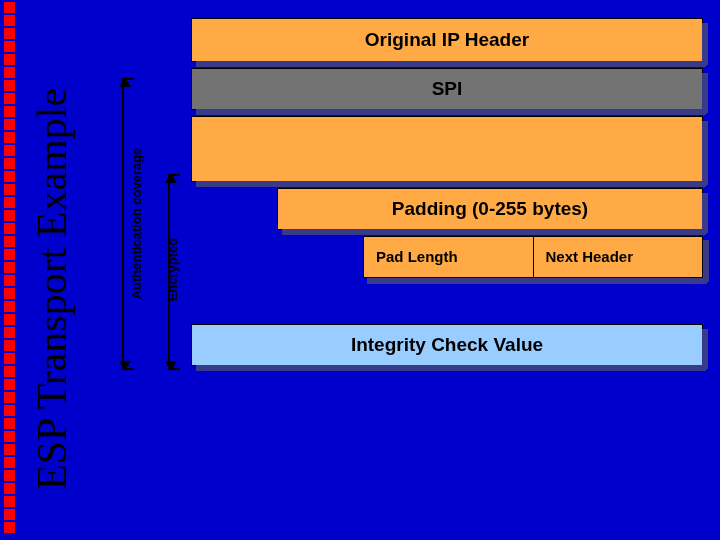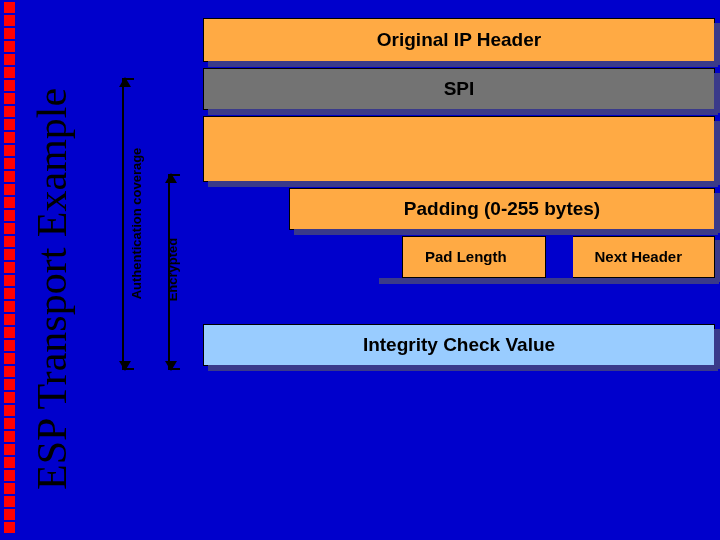--- a/index.html
+++ b/index.html
@@ -30,21 +30,21 @@
     top: 490px;
     transform: rotate(-90deg);
     transform-origin: left top;
     font-size: 42px;
     color: #000;
     white-space: nowrap;
     letter-spacing: 0px;
   }
   .diagram {
     position: absolute;
-    left: 203px;
+    left: 191px;
     top: 18px;
     width: 512px;
   }
   .block {
     position: relative;
     border: 1px solid #000;
     font-family: Arial, sans-serif;
     font-weight: bold;
     font-size: 19px;
     color: #000;
@@ -76,25 +76,24 @@
   .row4 { height: 66px; background: #ffaa44; font-size: 19px; line-height: 1.3; }
   .row5 { height: 42px; background: #ffaa44; margin-left: 86px; width: 426px; }
   .row6 { height: 42px; display: flex; gap: 0; margin-left: 172px; width: 340px; margin-bottom: 6px; position: relative; }
   .row6 .cell {
     flex: 1;
     background: #ffaa44;
     border: 1px solid #000;
     font-family: Arial, sans-serif;
     font-weight: bold;
     font-size: 15px;
-    padding: 4px 22px;
+    padding: 4px 12px;
     display: flex;
     align-items: center;
     line-height: 1.1;
-    margin-left: 27px;
   }
   .row6 .cell + .cell { border-left: none; }
   .spacer { height: 40px; }
   .row7 { height: 42px; background: #99ccff; }
 
   .bracket {
     position: absolute;
     width: 14px;
     border-left: 2px solid #000;
   }

